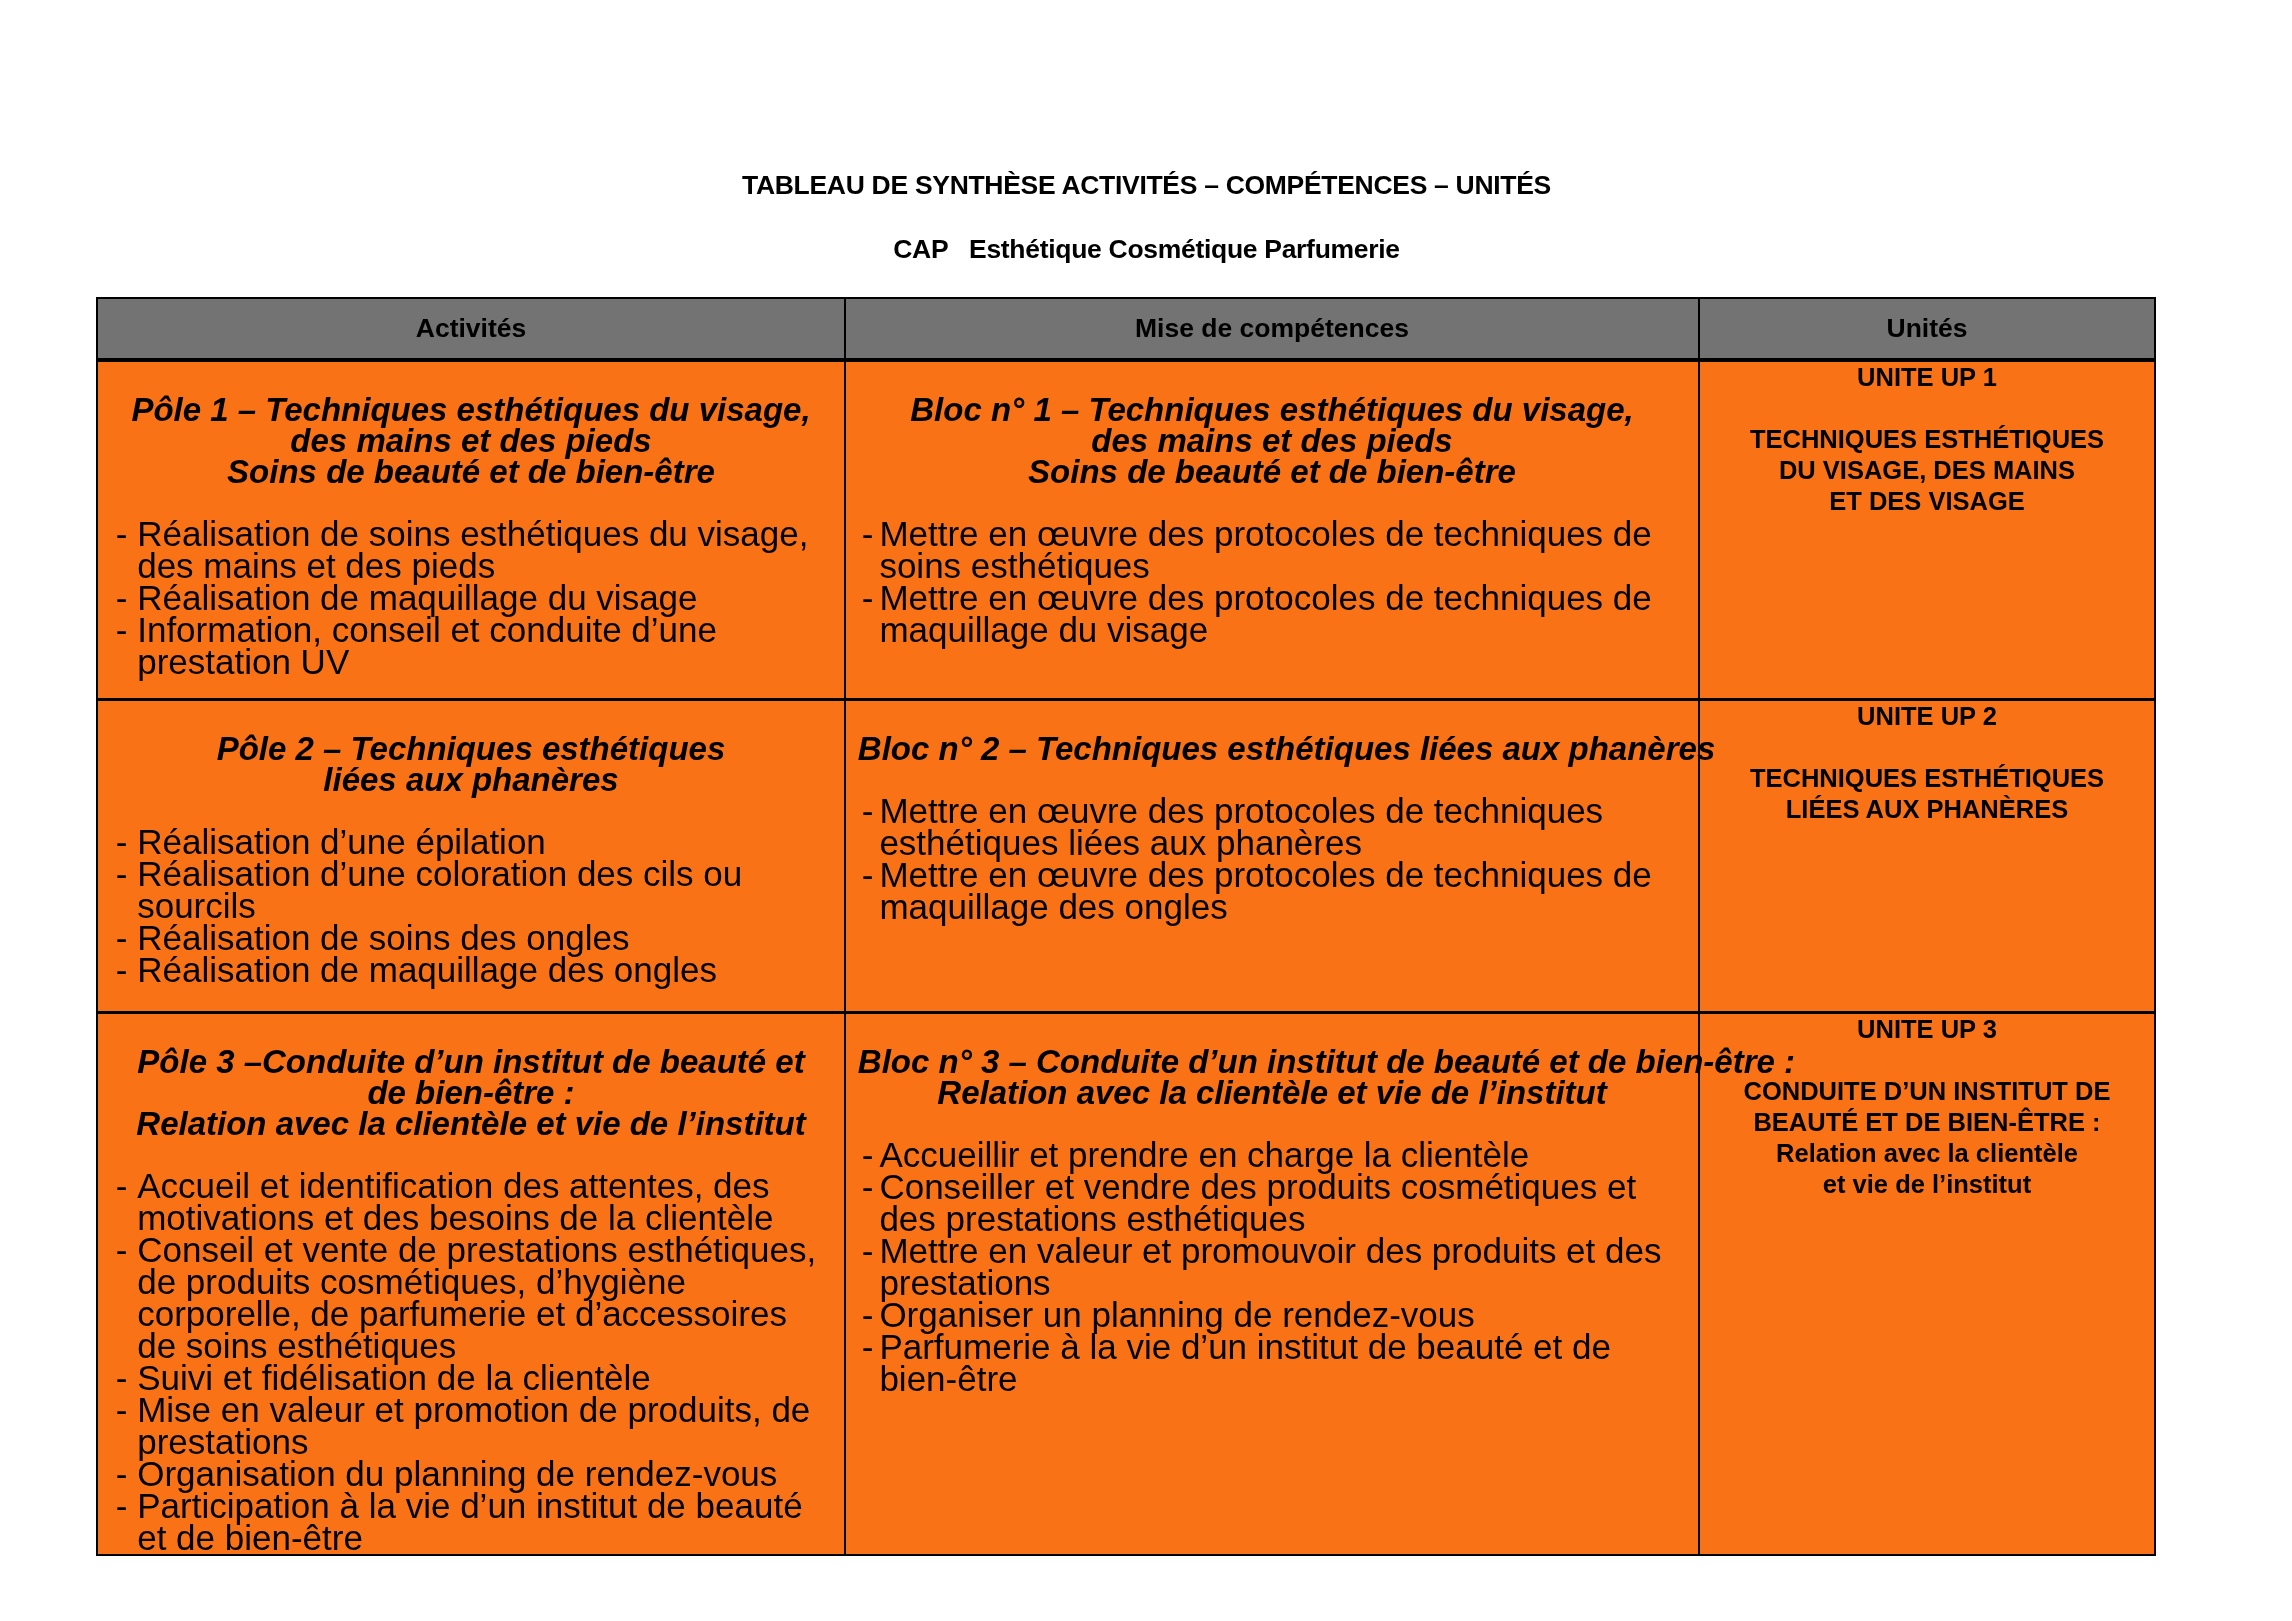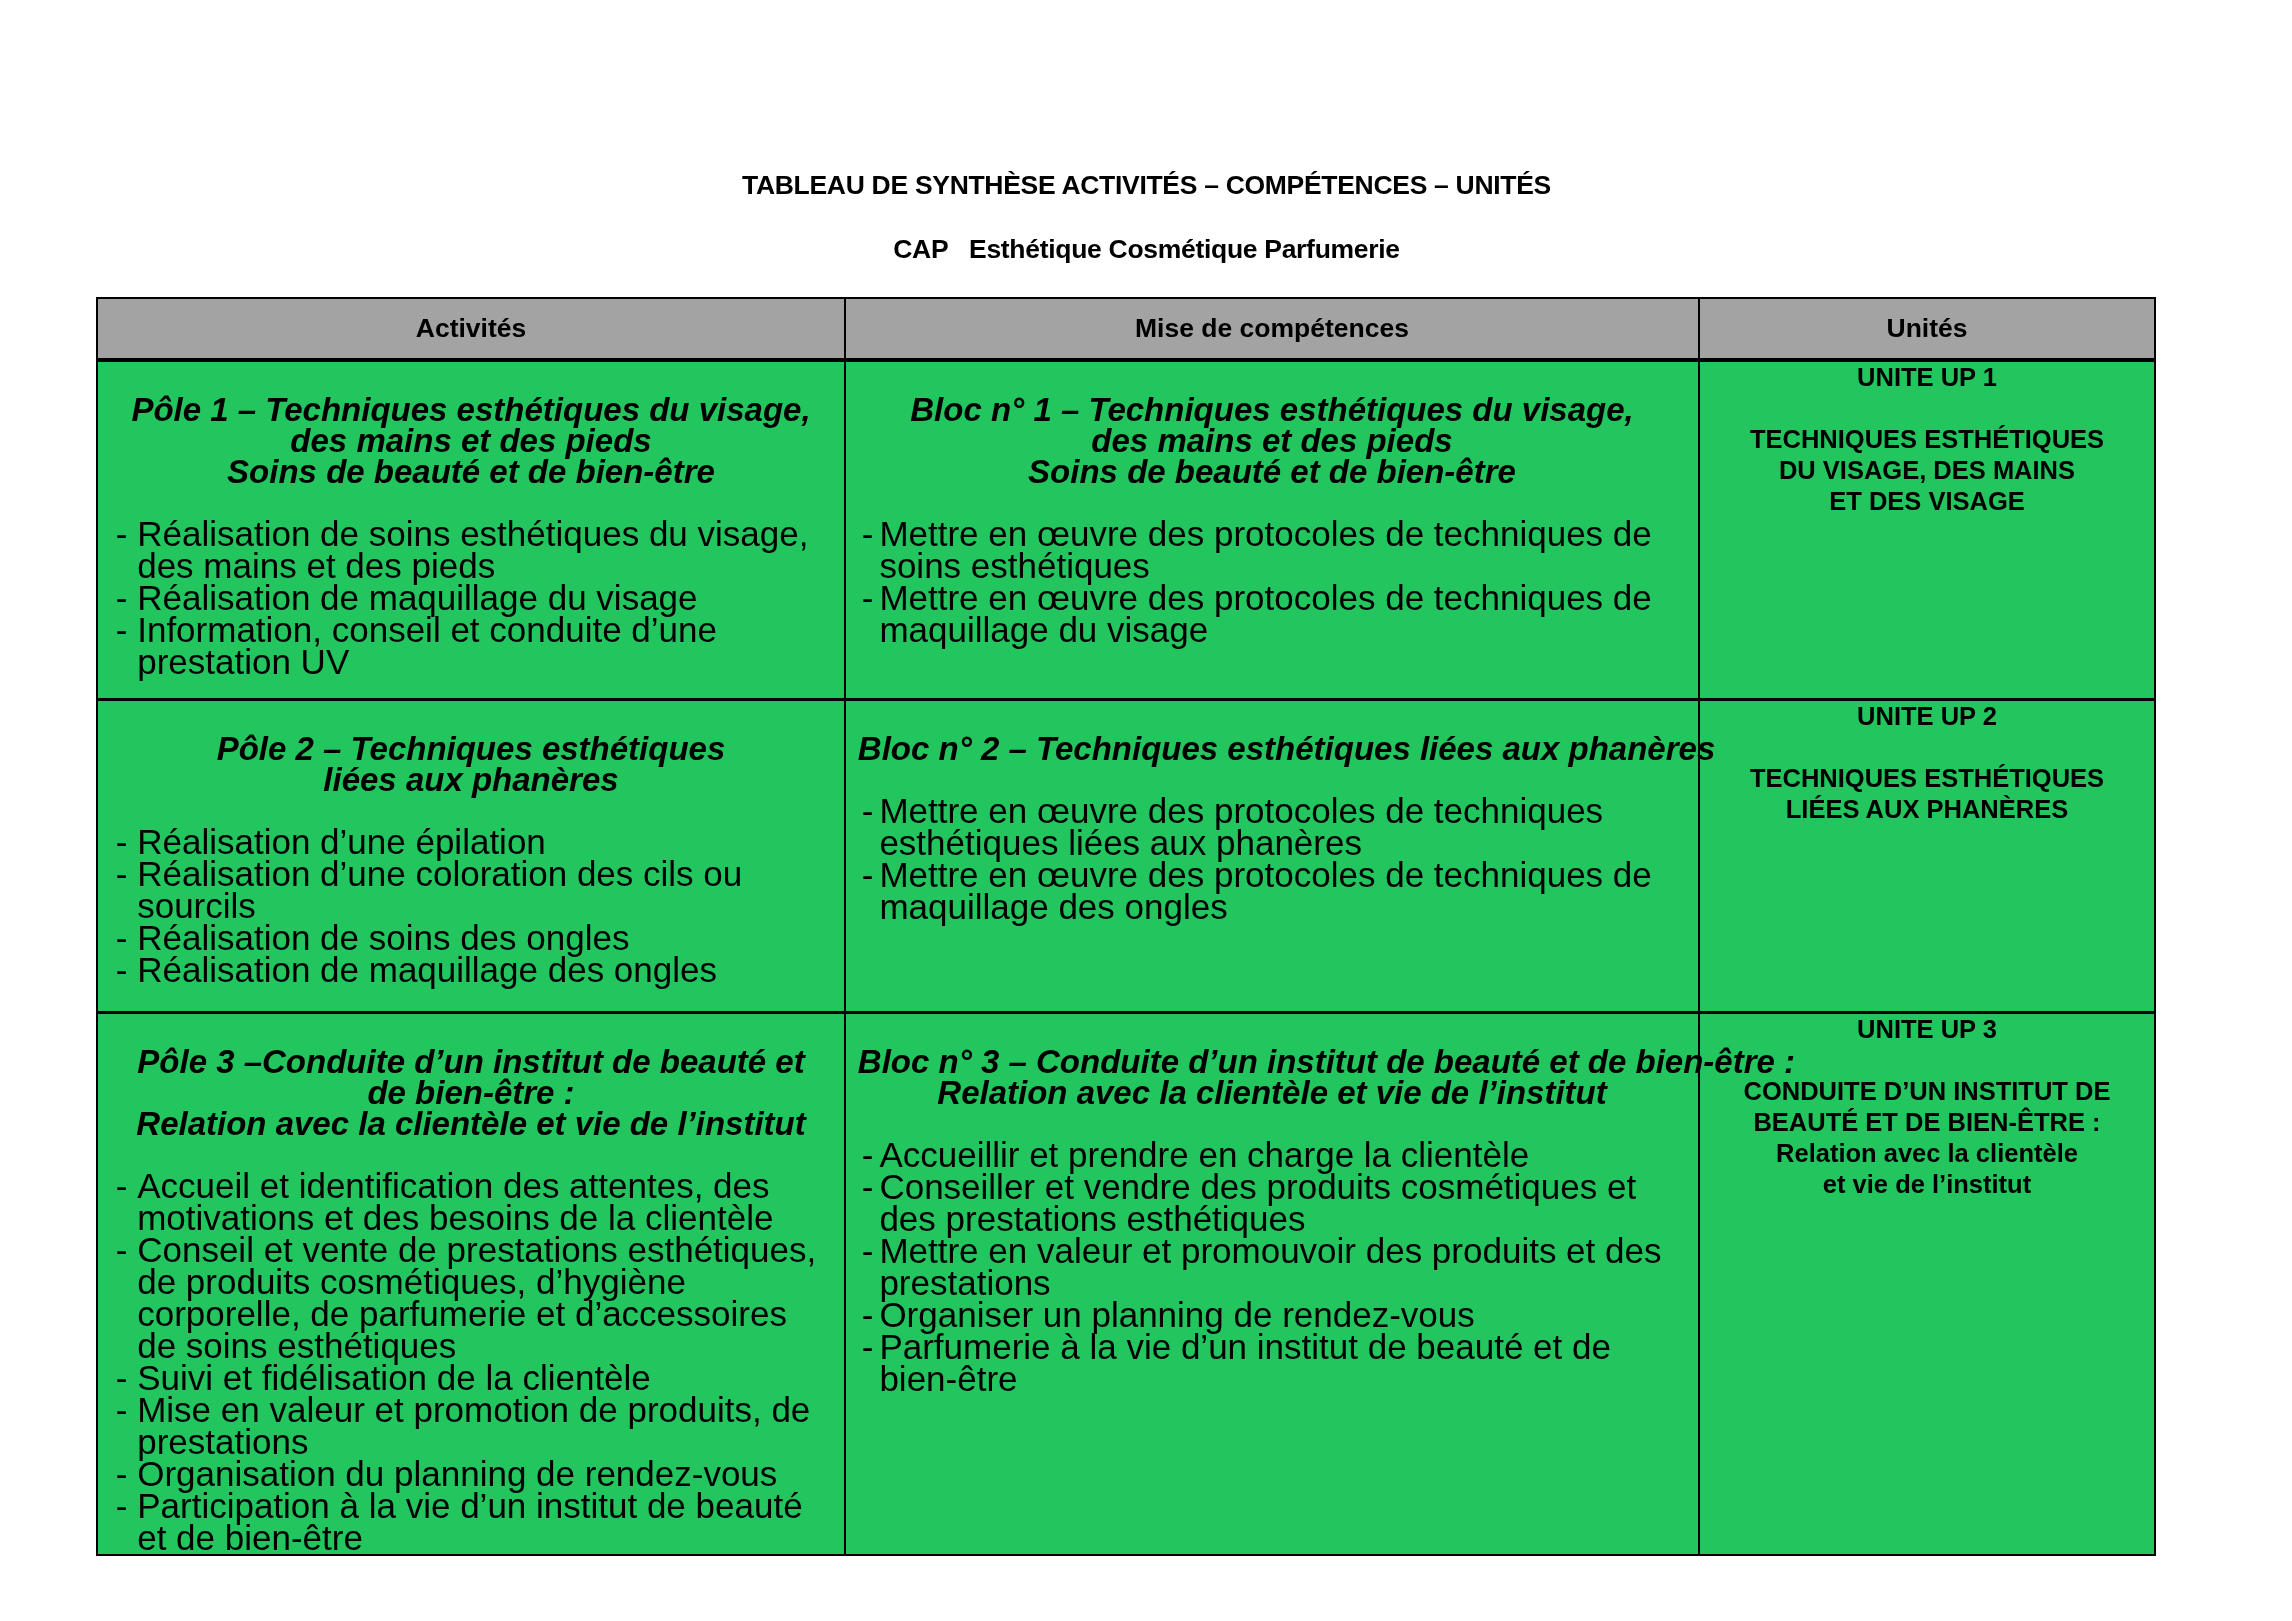--- a/index.html
+++ b/index.html
@@ -14,25 +14,25 @@
     }
     .title-block div { white-space: pre; margin-top: 32px; }
     table.synth {
       position: absolute; left: 96px; top: 297px;
       width: 2057px; border-collapse: collapse; table-layout: fixed;
     }
     table.synth th, table.synth td {
       border: 2.9px solid #000; vertical-align: top; padding: 0;
     }
     table.synth th {
-      background: #a3a3a3; height: 59px; font-size: 26.5px; font-weight: bold;
+      background: #737373; height: 59px; font-size: 26.5px; font-weight: bold;
       text-align: center; vertical-align: middle;
       border-bottom-width: 4.9px;
     }
-    table.synth td { background: #22c55e; }
+    table.synth td { background: #f97316; }
     col.c1 { width: 748px; }
     col.c2 { width: 854px; }
     col.c3 { width: 456px; }
     tr.r1 td { height: 336px; }
     tr.r2 td { height: 310px; }
     tr.r3 td { height: 469px; }
     tr.r1 td, tr.r2 td { border-bottom-width: 3.9px; }
     .cell-inner { padding: 0 11.8px; }
     .block-title {
       font-style: italic; font-weight: bold; text-align: center;

